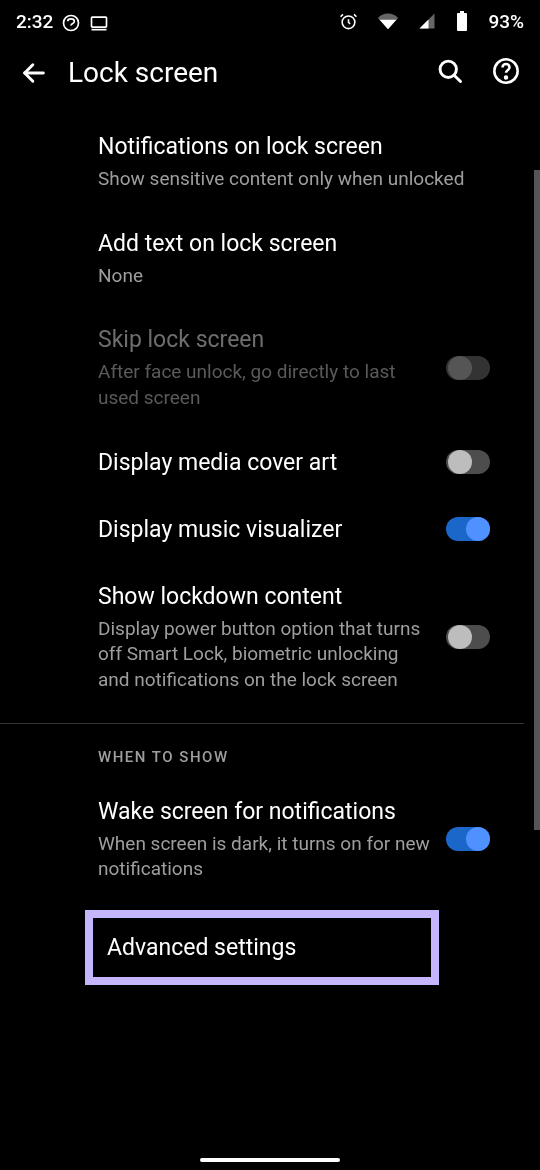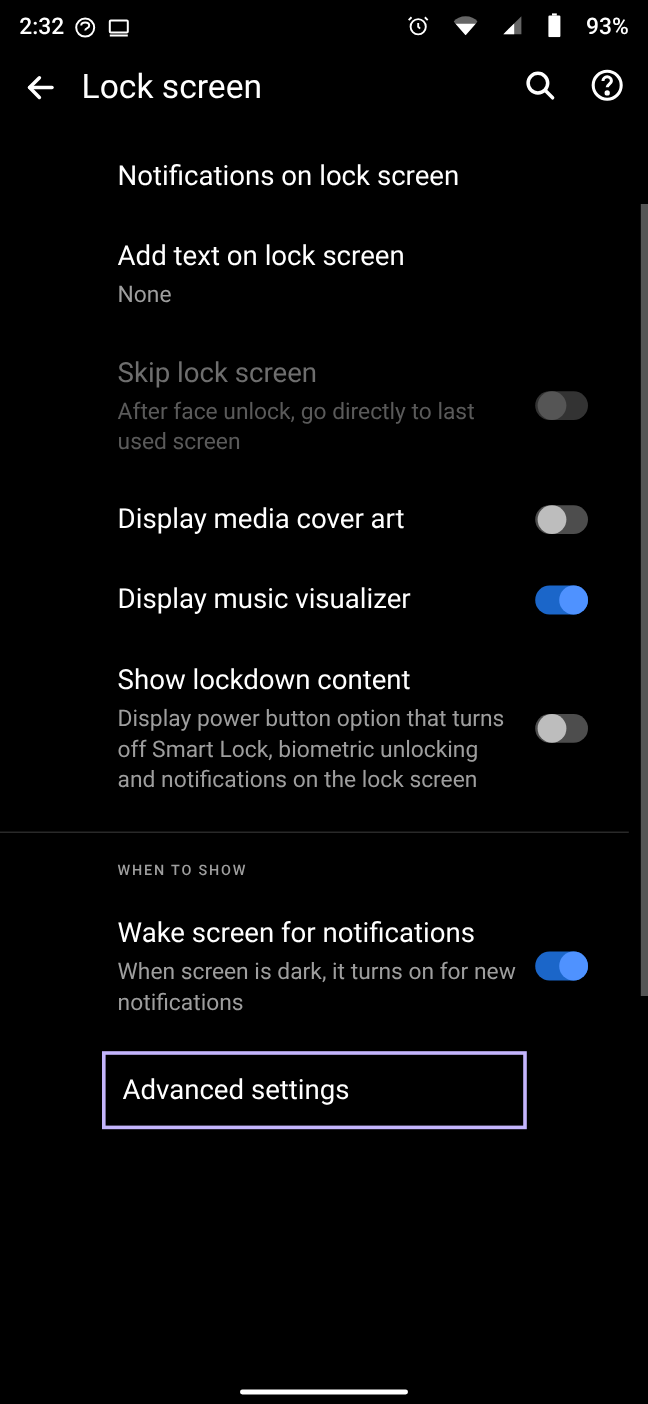--- a/index.html
+++ b/index.html
@@ -140,27 +140,27 @@
       border-radius: 50%;
       background: #555555;
     }
     .divider {
       height: 1px;
       background: #333333;
       margin: 12px 0 0 0;
     }
     .section-header {
       padding: 24px 24px 12px 98px;
-      font-size: 12px;
+      font-size: 15px;
       font-weight: 500;
       letter-spacing: 1.5px;
       color: #9e9e9e;
     }
     .highlight-box {
-      border: 3px solid #c4b5fd;
+      border: 8px solid #c4b5fd;
       margin: 10px 85px 0 85px;
       padding: 16px 14px;
     }
     .highlight-text {
       font-size: 23px;
       color: #ffffff;
     }
     .scrollbar {
       position: absolute;
       right: 0;
@@ -251,20 +251,21 @@
         </svg>
     </div>
   </div>
 </div>
 
 <div class="content">
 
   <div class="setting-item">
     <div class="setting-text">
       <div class="setting-title">Notifications on lock screen</div>
+      <div class="setting-subtitle">Show sensitive content only when unlocked</div>
     </div>
   </div>
 
   <div class="setting-item">
     <div class="setting-text">
       <div class="setting-title">Add text on lock screen</div>
       <div class="setting-subtitle">None</div>
     </div>
   </div>
 

